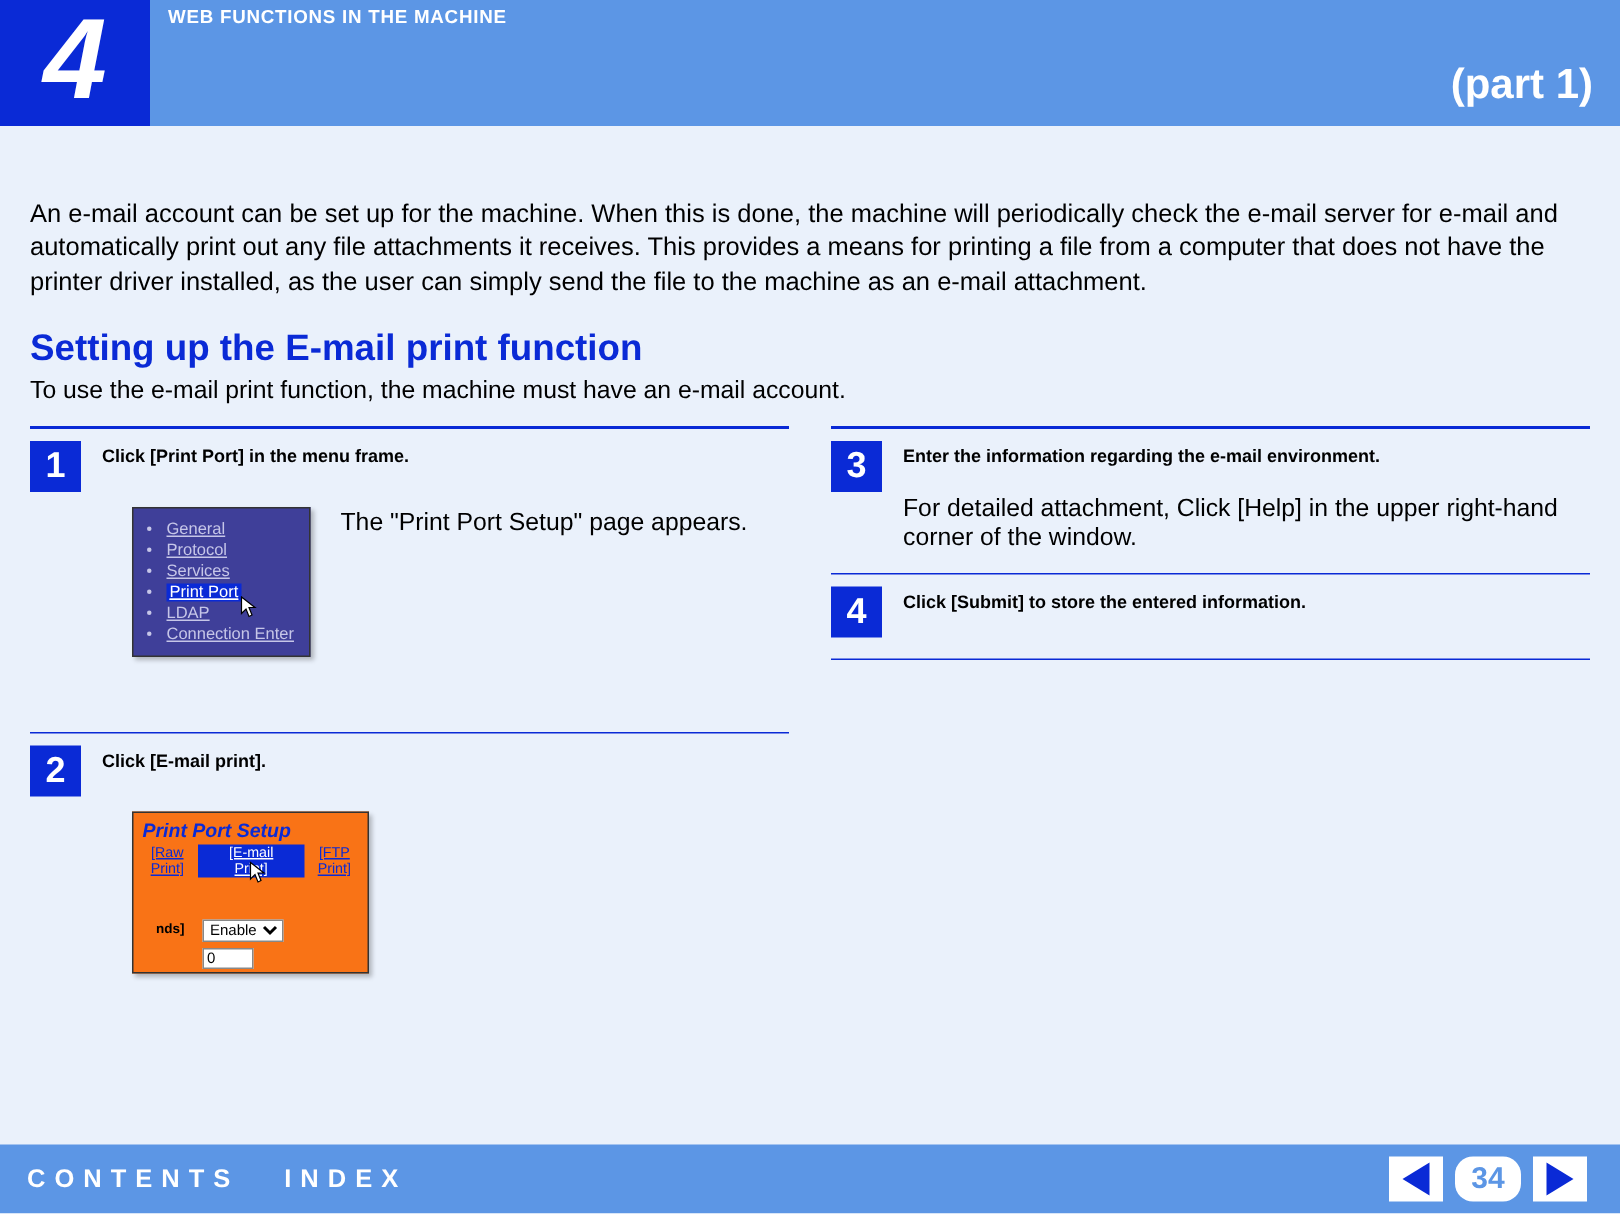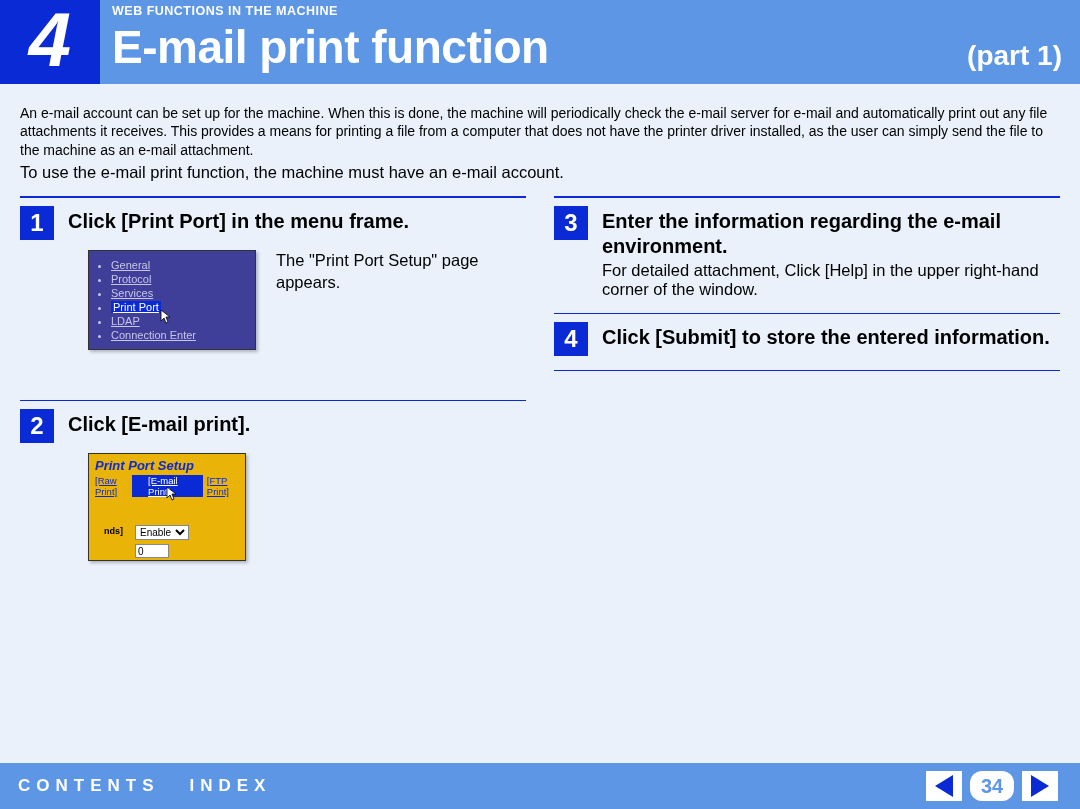--- a/index.html
+++ b/index.html
@@ -9,48 +9,48 @@
   
   .header { position: relative; height: 84px; background: #5c96e5; }
   .chapter-box { position: absolute; left: 0; top: 0; width: 100px; height: 84px; background: #0a2ad6; color: #fff; display: flex; align-items: center; justify-content: center; }
   .chapter-box span { font-family: "Arial Black", Arial, sans-serif; font-size: 76px; font-style: italic; font-weight: 900; line-height: 1; transform: translateY(-2px); }
   .header-supertitle { position: absolute; left: 112px; top: 4px; color: #fff; font-weight: 700; font-size: 12.5px; letter-spacing: 0.5px; }
   .header-title { position: absolute; left: 112px; top: 20px; color: #fff; font-weight: 700; font-size: 46px; letter-spacing: -0.5px; }
   .header-part { position: absolute; right: 18px; bottom: 12px; color: #fff; font-weight: 700; font-size: 28px; }
 
   
   .content { padding: 20px 20px 0 20px; color: #000; }
-  .intro { font-size: 14px; line-height: 1.32; }
+  .intro { font-size: 17px; line-height: 1.32; margin-top: 28px; }
   .section-title { color: #0a2ad6; font-weight: 700; font-size: 24.5px; margin-top: 20px; }
   .section-desc { font-size: 16.5px; margin-top: 4px; }
 
   .columns { display: flex; gap: 28px; margin-top: 6px; }
   .col { flex: 1 1 0; }
 
   .hr { border: 0; border-top: 2px solid #0a2ad6; margin: 8px 0 0 0; }
   .hr-thin { border: 0; border-top: 1.5px solid #0a2ad6; margin: 12px 0 0 0; }
 
   .step { }
   .step-head { display: flex; align-items: flex-start; gap: 14px; padding-top: 8px; }
   .step-num { width: 34px; height: 34px; background: #0a2ad6; color: #fff; font-weight: 700; font-size: 24px; display: flex; align-items: center; justify-content: center; flex: 0 0 34px; }
-  .step-title { font-weight: 700; font-size: 20px; line-height: 1.25; padding-top: 3px; }
+  .step-title { font-weight: 700; font-size: 12px; line-height: 1.25; padding-top: 3px; }
   .step-body { padding-left: 48px; font-size: 16.5px; margin-top: 2px; }
   .step-body-row { display: flex; align-items: flex-start; gap: 20px; margin-top: 10px; }
 
   
-  .shot { border: 1px solid #333; background: #eab308; font-size: 11px; box-shadow: 2px 2px 3px rgba(0,0,0,0.25); }
-  .shot1 { width: 168px; padding: 6px 8px 6px 14px; background: #3f3f99; color: #c6c6e8; position: relative; }
+  .shot { border: 1px solid #333; background: #f97316; font-size: 11px; box-shadow: 2px 2px 3px rgba(0,0,0,0.25); }
+  .shot1 { width: 119px; padding: 6px 8px 6px 14px; background: #3f3f99; color: #c6c6e8; position: relative; }
   .shot1 ul { list-style: disc; padding-left: 8px; }
   .shot1 li { margin: 2px 0; text-decoration: underline; }
   .shot1 .hl { background: #0a2ad6; color: #fff; padding: 0 2px; text-decoration: underline; }
   .shot1 .cursor { position: absolute; left: 70px; top: 58px; }
 
   .shot2 { width: 158px; height: 108px; position: relative; }
   .shot2-title { color: #0a2ad6; font-style: italic; font-weight: 700; font-size: 13px; padding: 4px 6px 0 6px; }
-  .shot2-tabs { padding: 2px 6px; font-size: 9.5px; color: #0a2ad6; display: flex; gap: 4px; }
+  .shot2-tabs { padding: 2px 6px; font-size: 9.5px; color: #0a2ad6; display: flex; gap: 4px; text-align: center; }
   .shot2-tabs span { text-decoration: underline; }
   .shot2-tabs span.sel { background: #0a2ad6; color: #fff; padding: 0 16px; }
   .shot2-row { display: flex; gap: 6px; align-items: flex-start; padding-left: 46px; margin-top: 26px; }
   .shot2 select, .shot2 input { font-size: 10px; border: 1px solid #888; background: #fff; }
   .shot2 input { width: 34px; height: 14px; padding-left: 2px; }
   .shot2 .nds { position: absolute; left: 15px; bottom: 24px; font-size: 9px; font-weight: 700; }
   .shot2 .cursor { position: absolute; left: 76px; top: 32px; }
 
   .cursor { width: 16px; height: 16px; }
 
@@ -67,27 +67,27 @@
 </head>
 <body>
 
 <div class="page">
 
   <div class="header">
     <div class="chapter-box">
       <span>4</span>
     </div>
     <div class="header-supertitle">WEB FUNCTIONS IN THE MACHINE</div>
-    <div class="header-title">E-mail print function</div>
     <div class="header-part">(part 1)</div>
   </div>
 
   <div class="content">
     <p class="intro">An e-mail account can be set up for the machine. When this is done, the machine will periodically check the e-mail server for e-mail and automatically print out any file attachments it receives. This provides a means for printing a file from a computer that does not have the printer driver installed, as the user can simply send the file to the machine as an e-mail attachment.</p>
 
+    <h2 class="section-title">Setting up the E-mail print function</h2>
     <p class="section-desc">To use the e-mail print function, the machine must have an e-mail account.</p>
 
     <div class="columns">
 
       <div class="col">
         <hr class="hr">
 
         <div class="step">
           <div class="step-head">
             <div class="step-num">1</div>

